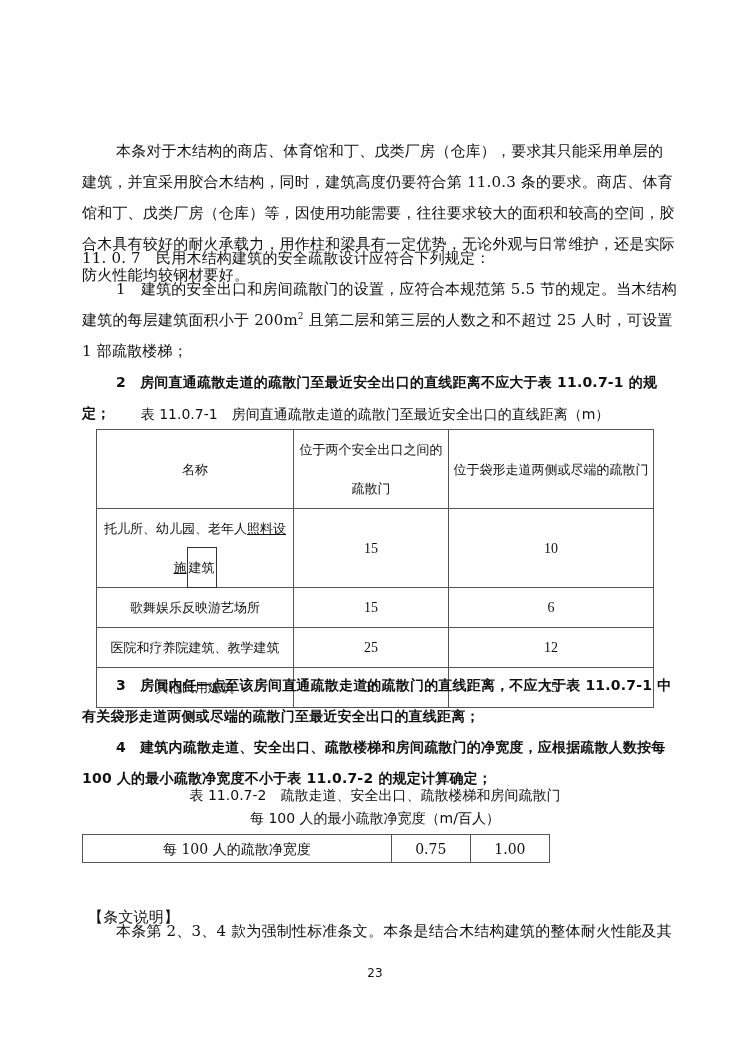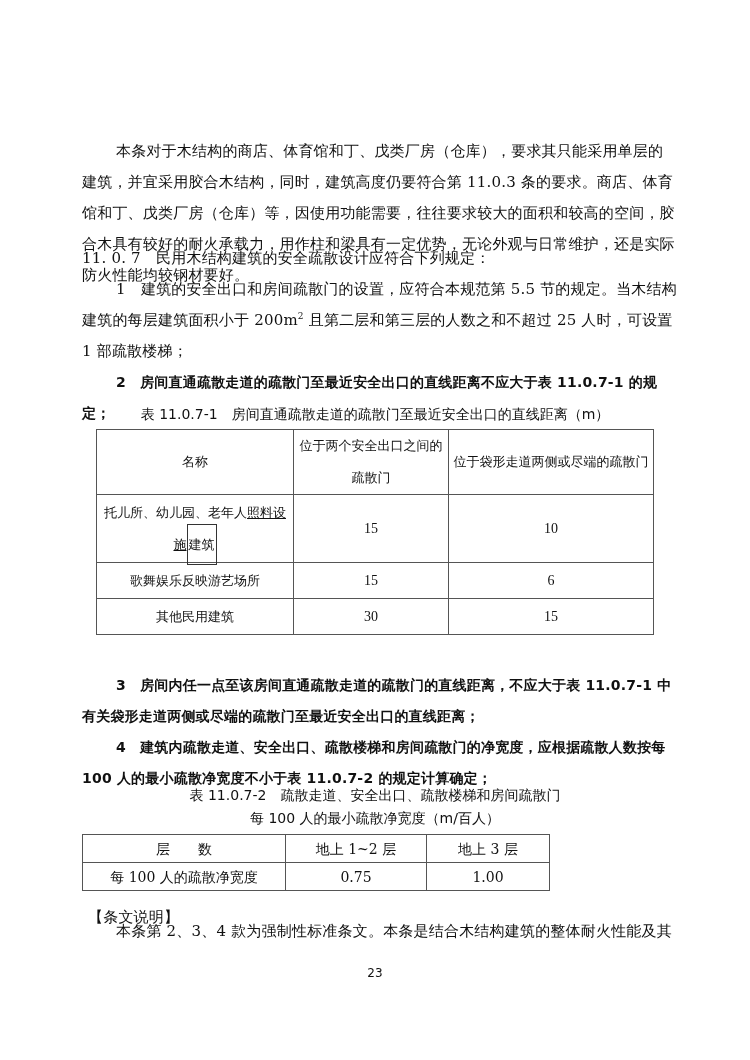--- a/index.html
+++ b/index.html
@@ -6,21 +6,21 @@
   body { width:750px; height:1060px; position:relative; overflow:hidden;
          font-family:"DejaVu Serif","Liberation Serif",serif; color:#111; }
   .p { position:absolute; left:82px; width:596px; font-size:15px; line-height:31px; letter-spacing:0.2px; }
   .ind { text-indent:34px; }
   .bold { font-weight:bold; font-family:"DejaVu Sans","Liberation Sans",sans-serif; font-size:14px; }
   .cap { position:absolute; left:0; width:750px; text-align:center; font-size:14px; }
   .capb { font-family:"DejaVu Sans","Liberation Sans",sans-serif; }
   table { position:absolute; border-collapse:collapse; font-size:13px; }
   td { border:1.4px solid #555; text-align:center; vertical-align:middle; padding:0 4px; }
   #t1 { left:96px; top:429px; width:558px; font-family:"DejaVu Sans","Liberation Sans",sans-serif; }
-  #t1 td { line-height:32px; }
+  #t1 td { line-height:39px; }
   #t1 td.num { font-family:"Liberation Serif",serif; font-size:14px; }
   #t2 { left:82px; top:834px; width:468px; font-size:14px; }
   #t2 td { height:27px; line-height:24px; }
   .ul { text-decoration:underline; }
   .box { border:1px solid #333; padding:12px 1px; }
   .pnum { position:absolute; top:966px; left:0; width:750px; text-align:center; font-size:12px;
           font-family:"DejaVu Sans","Liberation Sans",sans-serif; }
 </style>
 </head>
 <body>
@@ -46,40 +46,40 @@
     <td><span>托儿所、幼儿园、老年人</span><span class="ul">照料设施</span><span class="box">建筑</span></td>
     <td class="num">15</td>
     <td class="num">10</td>
   </tr>
   <tr style="height:36px;">
     <td>歌舞娱乐反映游艺场所</td>
     <td class="num">15</td>
     <td class="num">6</td>
   </tr>
   <tr style="height:36px;">
+    <td>医院和疗养院建筑、教学建筑</td>
+    <td class="num">25</td>
+    <td class="num">12</td>
+  </tr>
+  <tr style="height:36px;">
     <td>其他民用建筑</td>
     <td class="num">30</td>
     <td class="num">15</td>
   </tr>
 </tbody>
   </table>
 
 <div class="p ind bold" style="top:670px;">3　房间内任一点至该房间直通疏散走道的疏散门的直线距离，不应大于表 11.0.7-1 中有关袋形走道两侧或尽端的疏散门至最近安全出口的直线距离；</div>
 <div class="p ind bold" style="top:732px;">4　建筑内疏散走道、安全出口、疏散楼梯和房间疏散门的净宽度，应根据疏散人数按每 100 人的最小疏散净宽度不小于表 11.0.7-2 的规定计算确定；</div>
 
 <div class="cap capb" style="top:787px;">表 11.0.7-2　疏散走道、安全出口、疏散楼梯和房间疏散门</div>
 <div class="cap capb" style="top:810px;">每 100 人的最小疏散净宽度（m/百人）</div>
 
 <table id="t2">
   <tbody>
-      <tr>
-    <td style="width:194px;">层　　数</td>
-    <td style="width:132px;">地上 1~2 层</td>
-    <td>地上 3 层</td>
-  </tr>
   <tr>
     <td>每 100 人的疏散净宽度</td>
     <td>0.75</td>
     <td>1.00</td>
   </tr>
 </tbody>
   </table>
 
 <div class="p" style="top:881px; left:88px;margin-top:21px;">【条文说明】</div>
 <div class="p ind" style="top:916px;">本条第 2、3、4 款为强制性标准条文。本条是结合木结构建筑的整体耐火性能及其</div>

